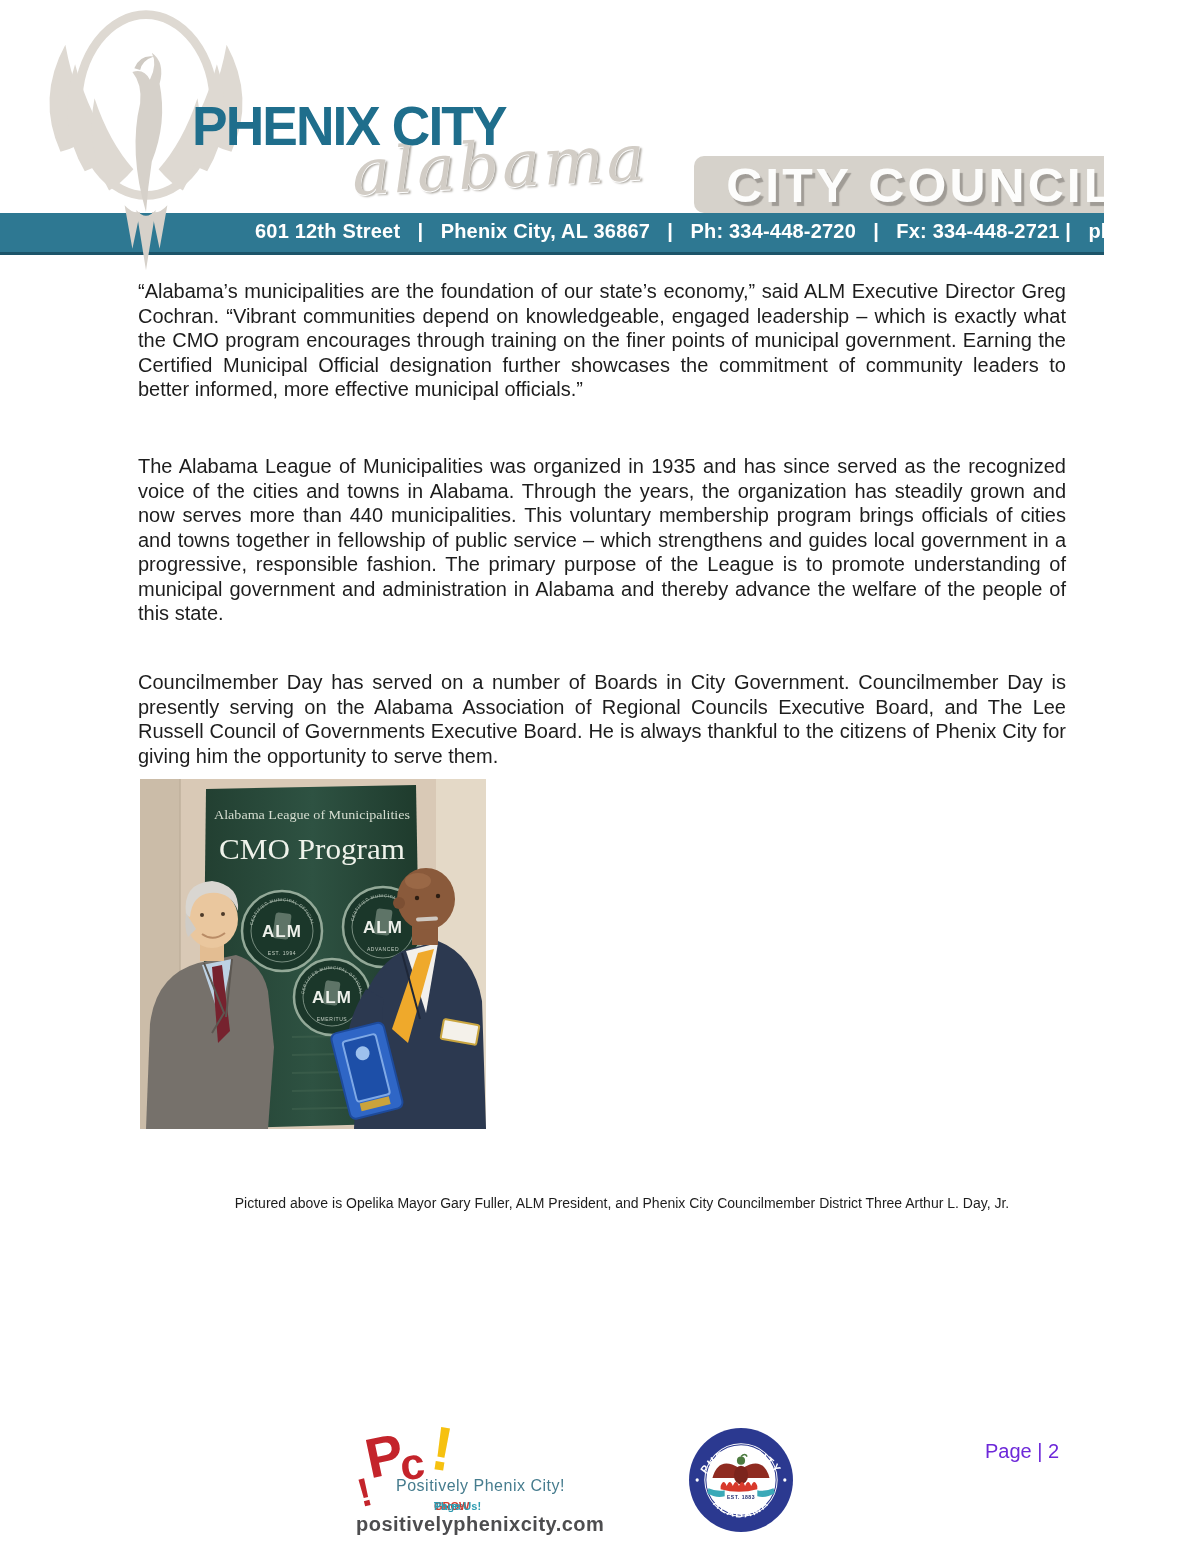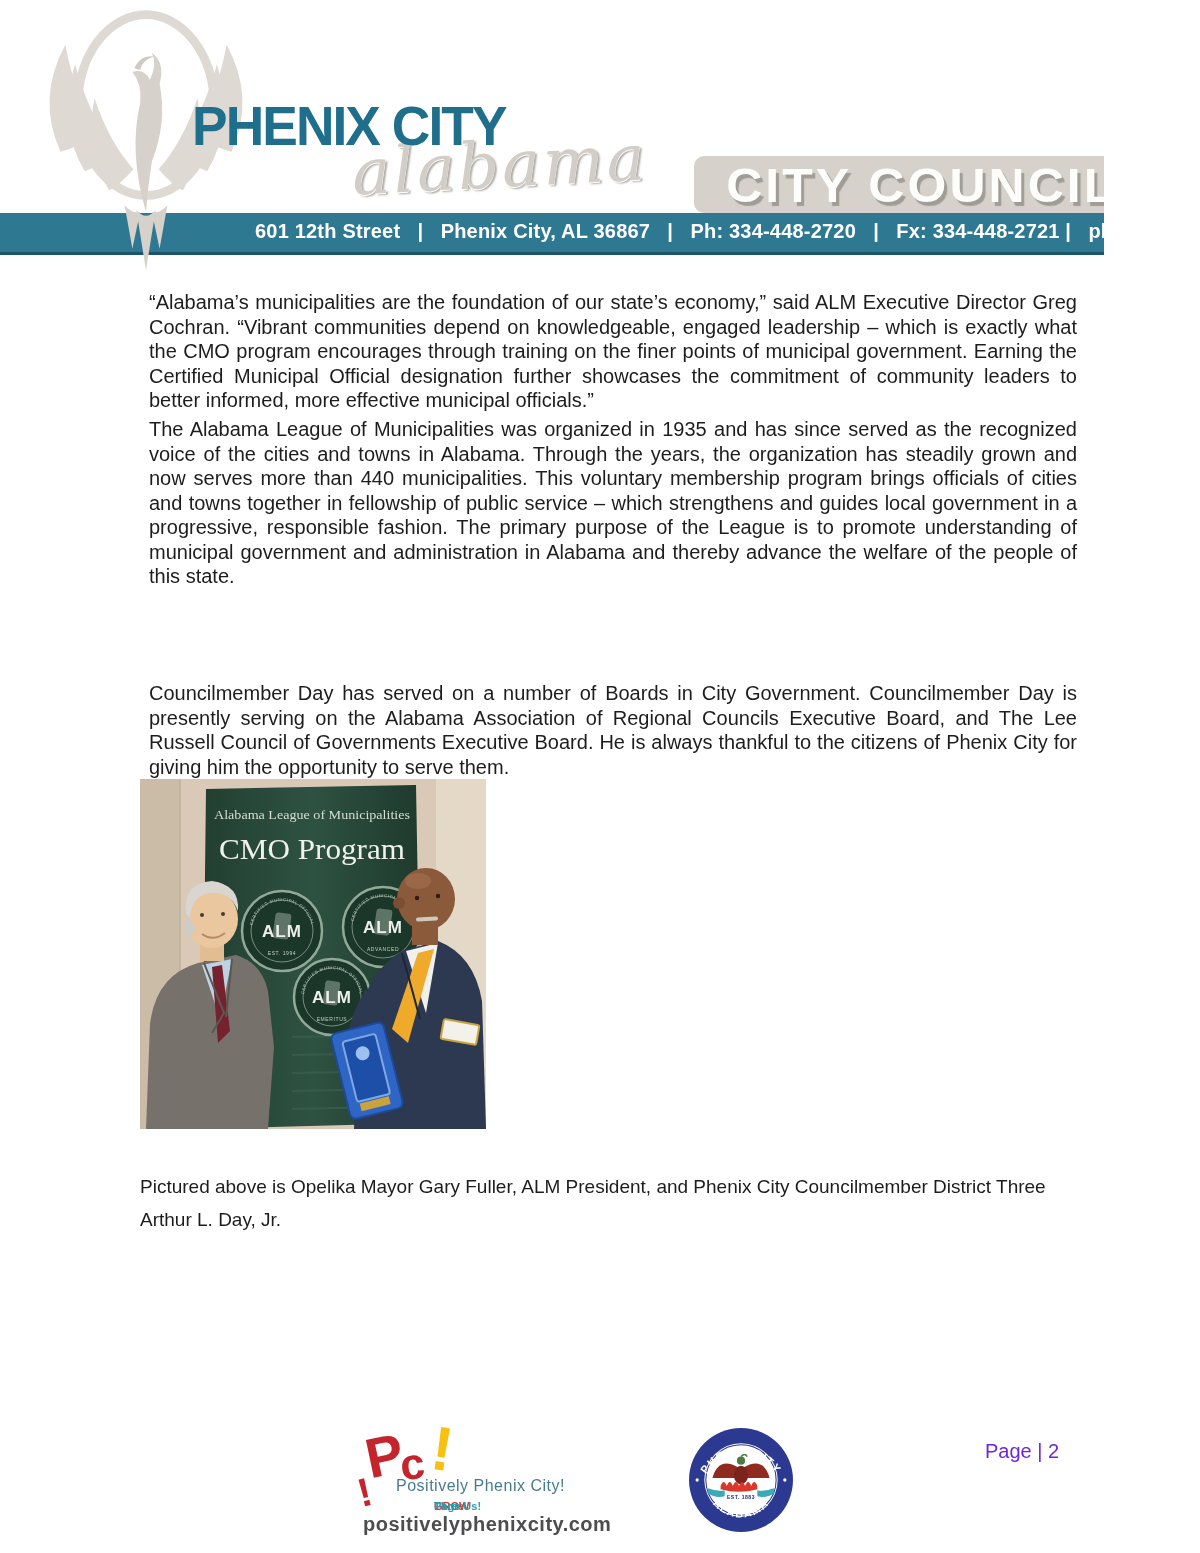--- a/index.html
+++ b/index.html
@@ -35,50 +35,50 @@
     position:absolute; left:0; top:213px; width:1200px; height:39px;
     background:#2e7892; border-bottom:3px solid #1c5469; z-index:2;
   }
   .contact-line {
     position:absolute; left:255px; top:220px; width:890px; z-index:4;
     color:#ffffff; font-weight:bold; font-size:20px; text-align:center;
     white-space:pre; letter-spacing:0.2px;
   }
   
   .body-par {
-    position:absolute; left:138px; width:928px; margin:11px;
+    position:absolute; left:138px; width:928px; margin:0;
     font-size:20px; line-height:24.5px; color:#1d1d1d;
     text-align:justify; text-align-last:left;
   }
   .p1 { top:279px; }
-  .p2 { top:406px; }
+  .p2 { top:454px; }
   .p3 { top:670px; }
   .photo-svg { position:absolute; left:140px; top:779px; width:346px; height:350px; }
   .caption {
-    position:absolute; left:140px; top:1170px; width:930px; margin:0;
-    font-size:19px; line-height:33px; color:#1d1d1d;
+    position:absolute; left:140px; top:1170px; width:930px; margin:17px;
+    font-size:14px; line-height:33px; color:#1d1d1d;text-align:center;
   }
   
   .bannerOrg { font-family:"Liberation Serif", serif; font-size:13px; fill:#d5ddd0; text-anchor:middle; }
   .bannerTitle { font-family:"Liberation Serif", serif; font-size:30px; fill:#eef2ea; text-anchor:middle; }
   .almLabel { font-size:17px; font-weight:bold; fill:#edf0ea; letter-spacing:1px; text-anchor:middle; }
   .almRing { font-size:4.2px; fill:#bcc9bd; letter-spacing:0.6px; text-anchor:middle; }
   .almTag { font-size:5px; fill:#c4cfc4; letter-spacing:0.6px; text-anchor:middle; }
   
   .pc-logo { position:absolute; left:356px; top:1428px; width:230px; height:102px; }
   .pc-logo span { position:absolute; display:inline-block; line-height:1; }
   .pc-p   { left:10px; top:0px;  font-size:56px; font-weight:bold; color:#c4242b; transform:rotate(-12deg); }
   .pc-pbang { left:2px; top:44px; font-size:40px; font-weight:bold; color:#c4242b; transform:rotate(-14deg); }
   .pc-c   { left:44px; top:14px; font-size:44px; font-weight:bold; color:#c4242b; transform:rotate(-6deg); }
   .pc-bang{ left:76px; top:-10px; font-size:62px; font-weight:bold; color:#f6c110; transform:rotate(9deg); }
   .pc-tagline { left:40px; top:50px; font-size:16px; color:#467c8e; letter-spacing:0.5px; white-space:nowrap; }
   .pc-growline { left:78px; top:73px; font-size:11px; font-weight:bold; white-space:nowrap; }
   .pc-growline .come, .pc-growline .withus { color:#2e9bb0; }
   .pc-growline .grow { color:#d23b2f; }
-  .pc-site { left:0px; top:86px; font-size:20px; font-weight:bold; color:#4d4d4f; letter-spacing:0.5px; white-space:nowrap;margin-left:7px; }
+  .pc-site { left:0px; top:86px; font-size:20px; font-weight:bold; color:#4d4d4f; letter-spacing:0.5px; white-space:nowrap; }
   .seal-svg { position:absolute; left:688px; top:1427px; width:106px; height:106px; }
   .sealRing { font-size:10.5px; font-weight:bold; fill:#ffffff; letter-spacing:1.5px; }
   .sealEst { font-size:5px; font-weight:bold; fill:#1d2a6e; text-anchor:middle; letter-spacing:0.5px; }
   .page-label {
     position:absolute; left:985px; top:1440px;
     font-family:Liberation Sans, sans-serif; font-size:20px; color:#6d28d9; white-space:pre;
   }
 </style>
 </head>
 <body>

